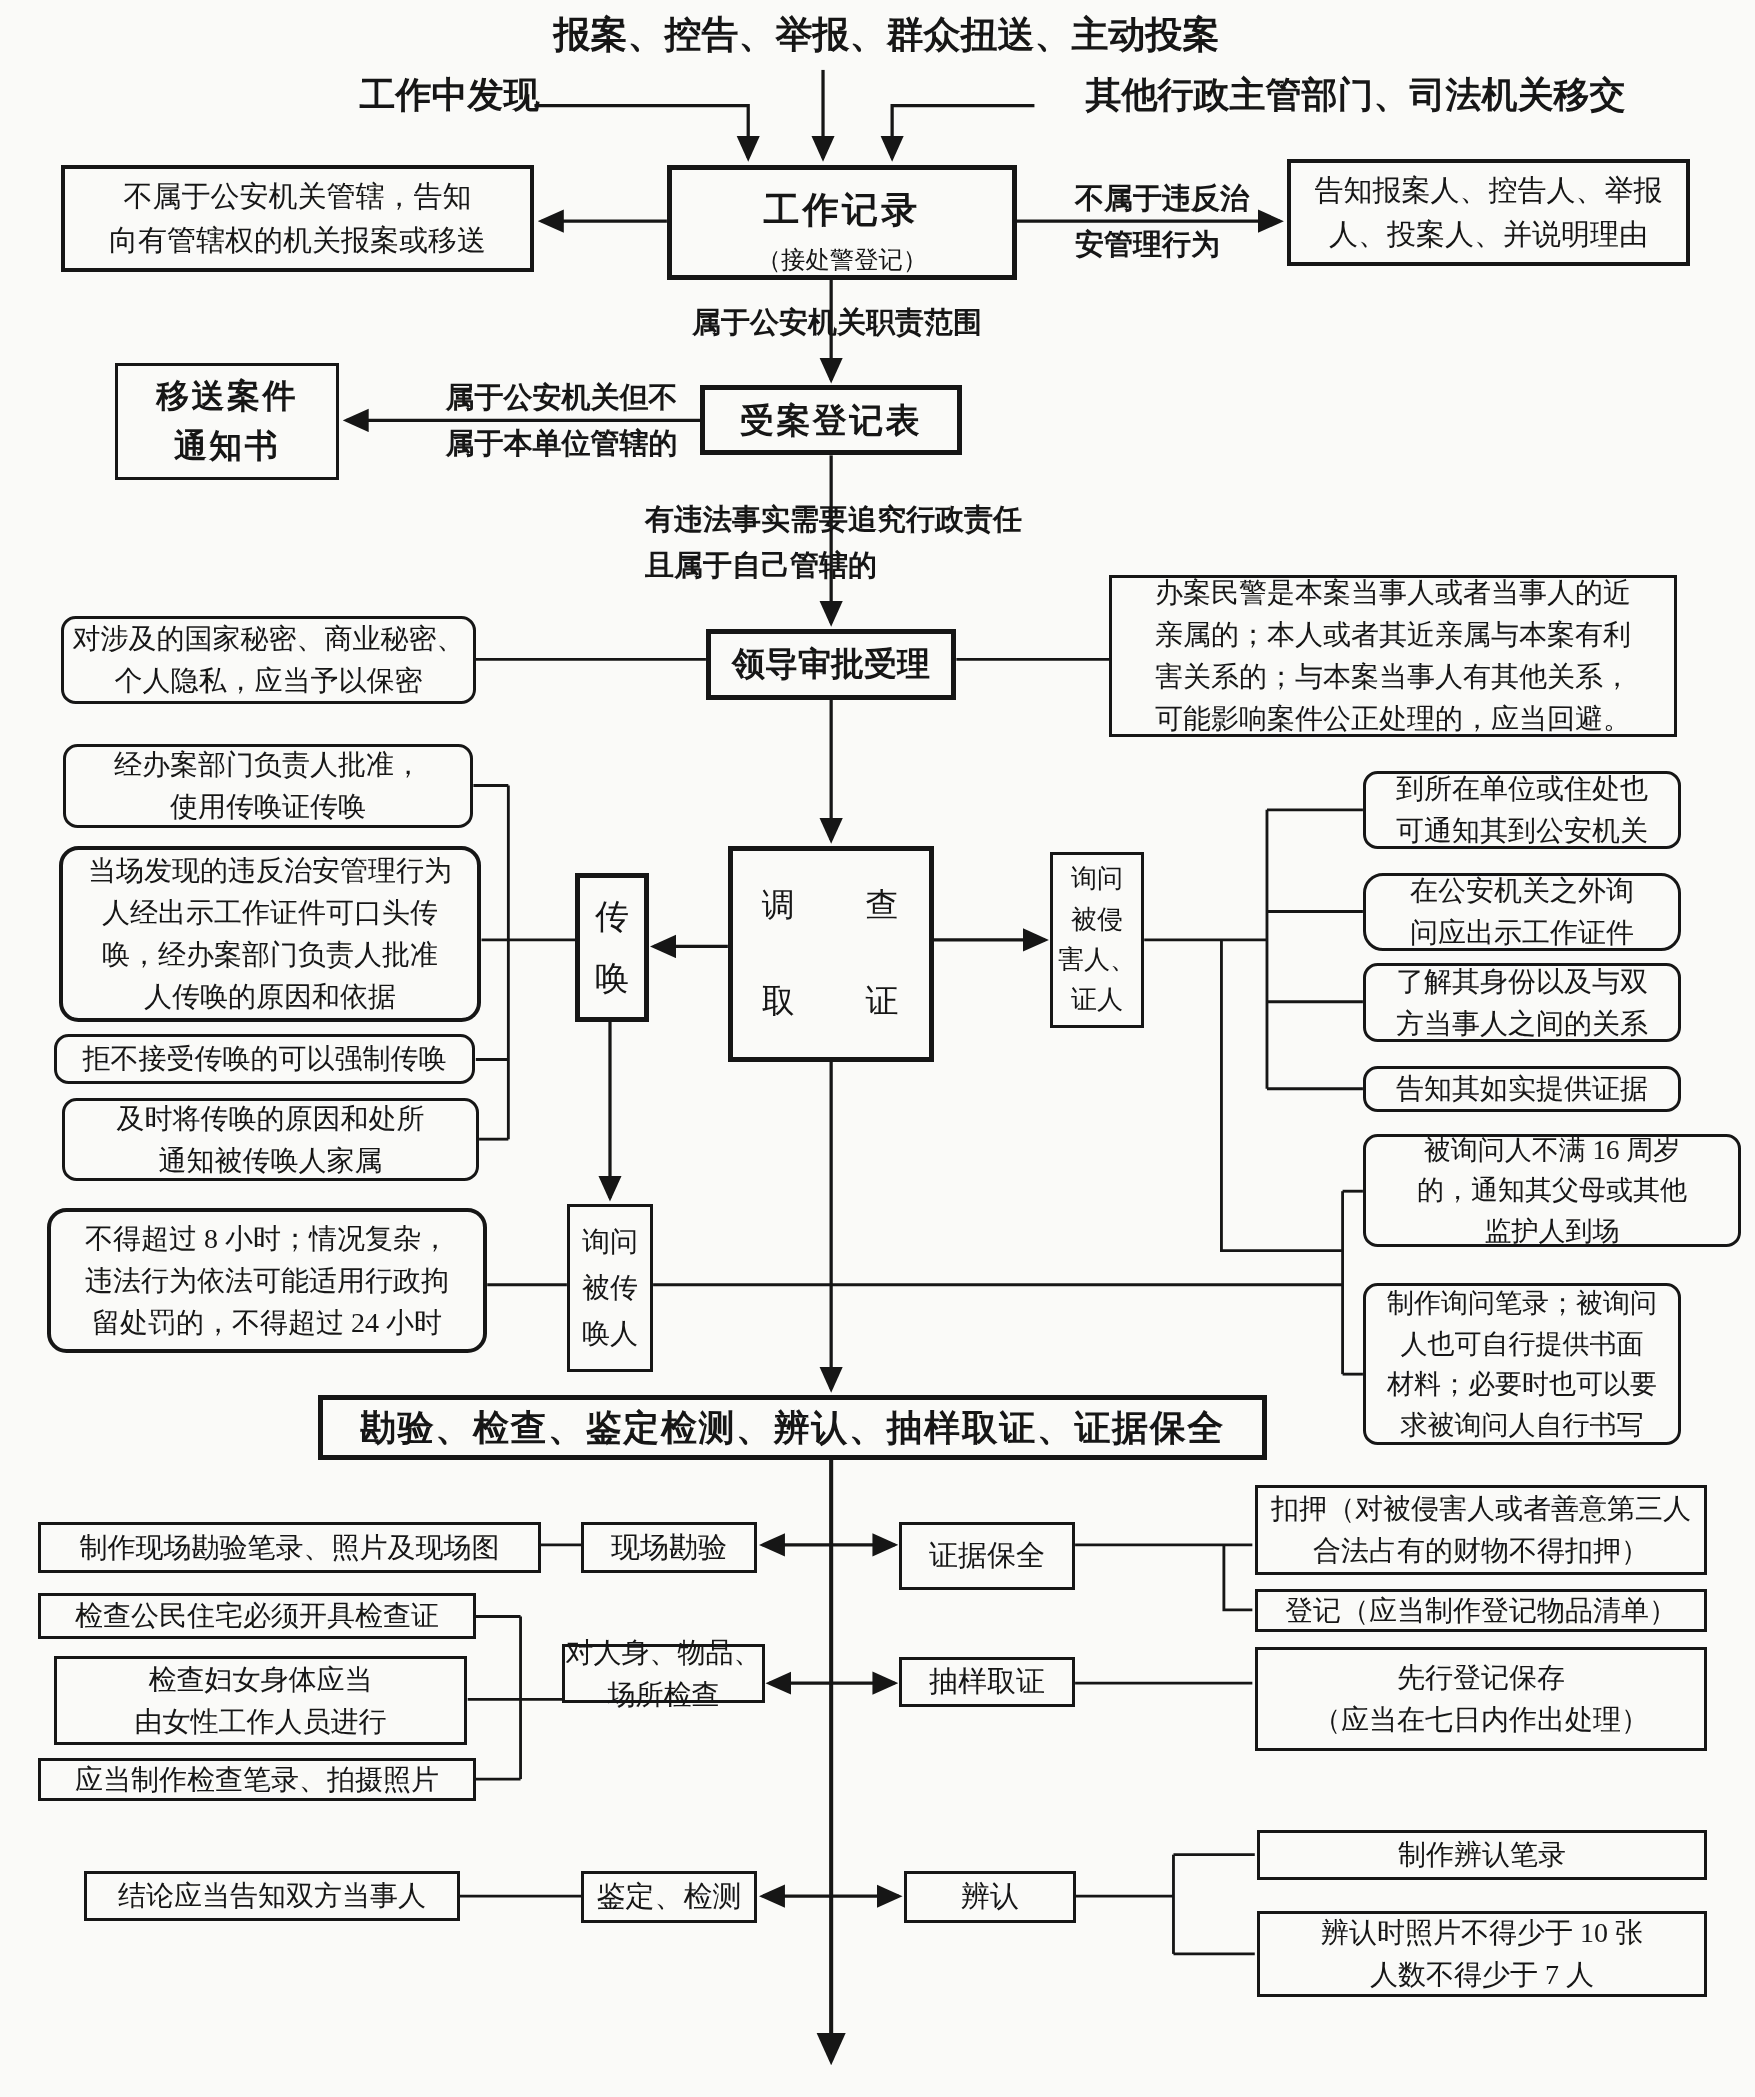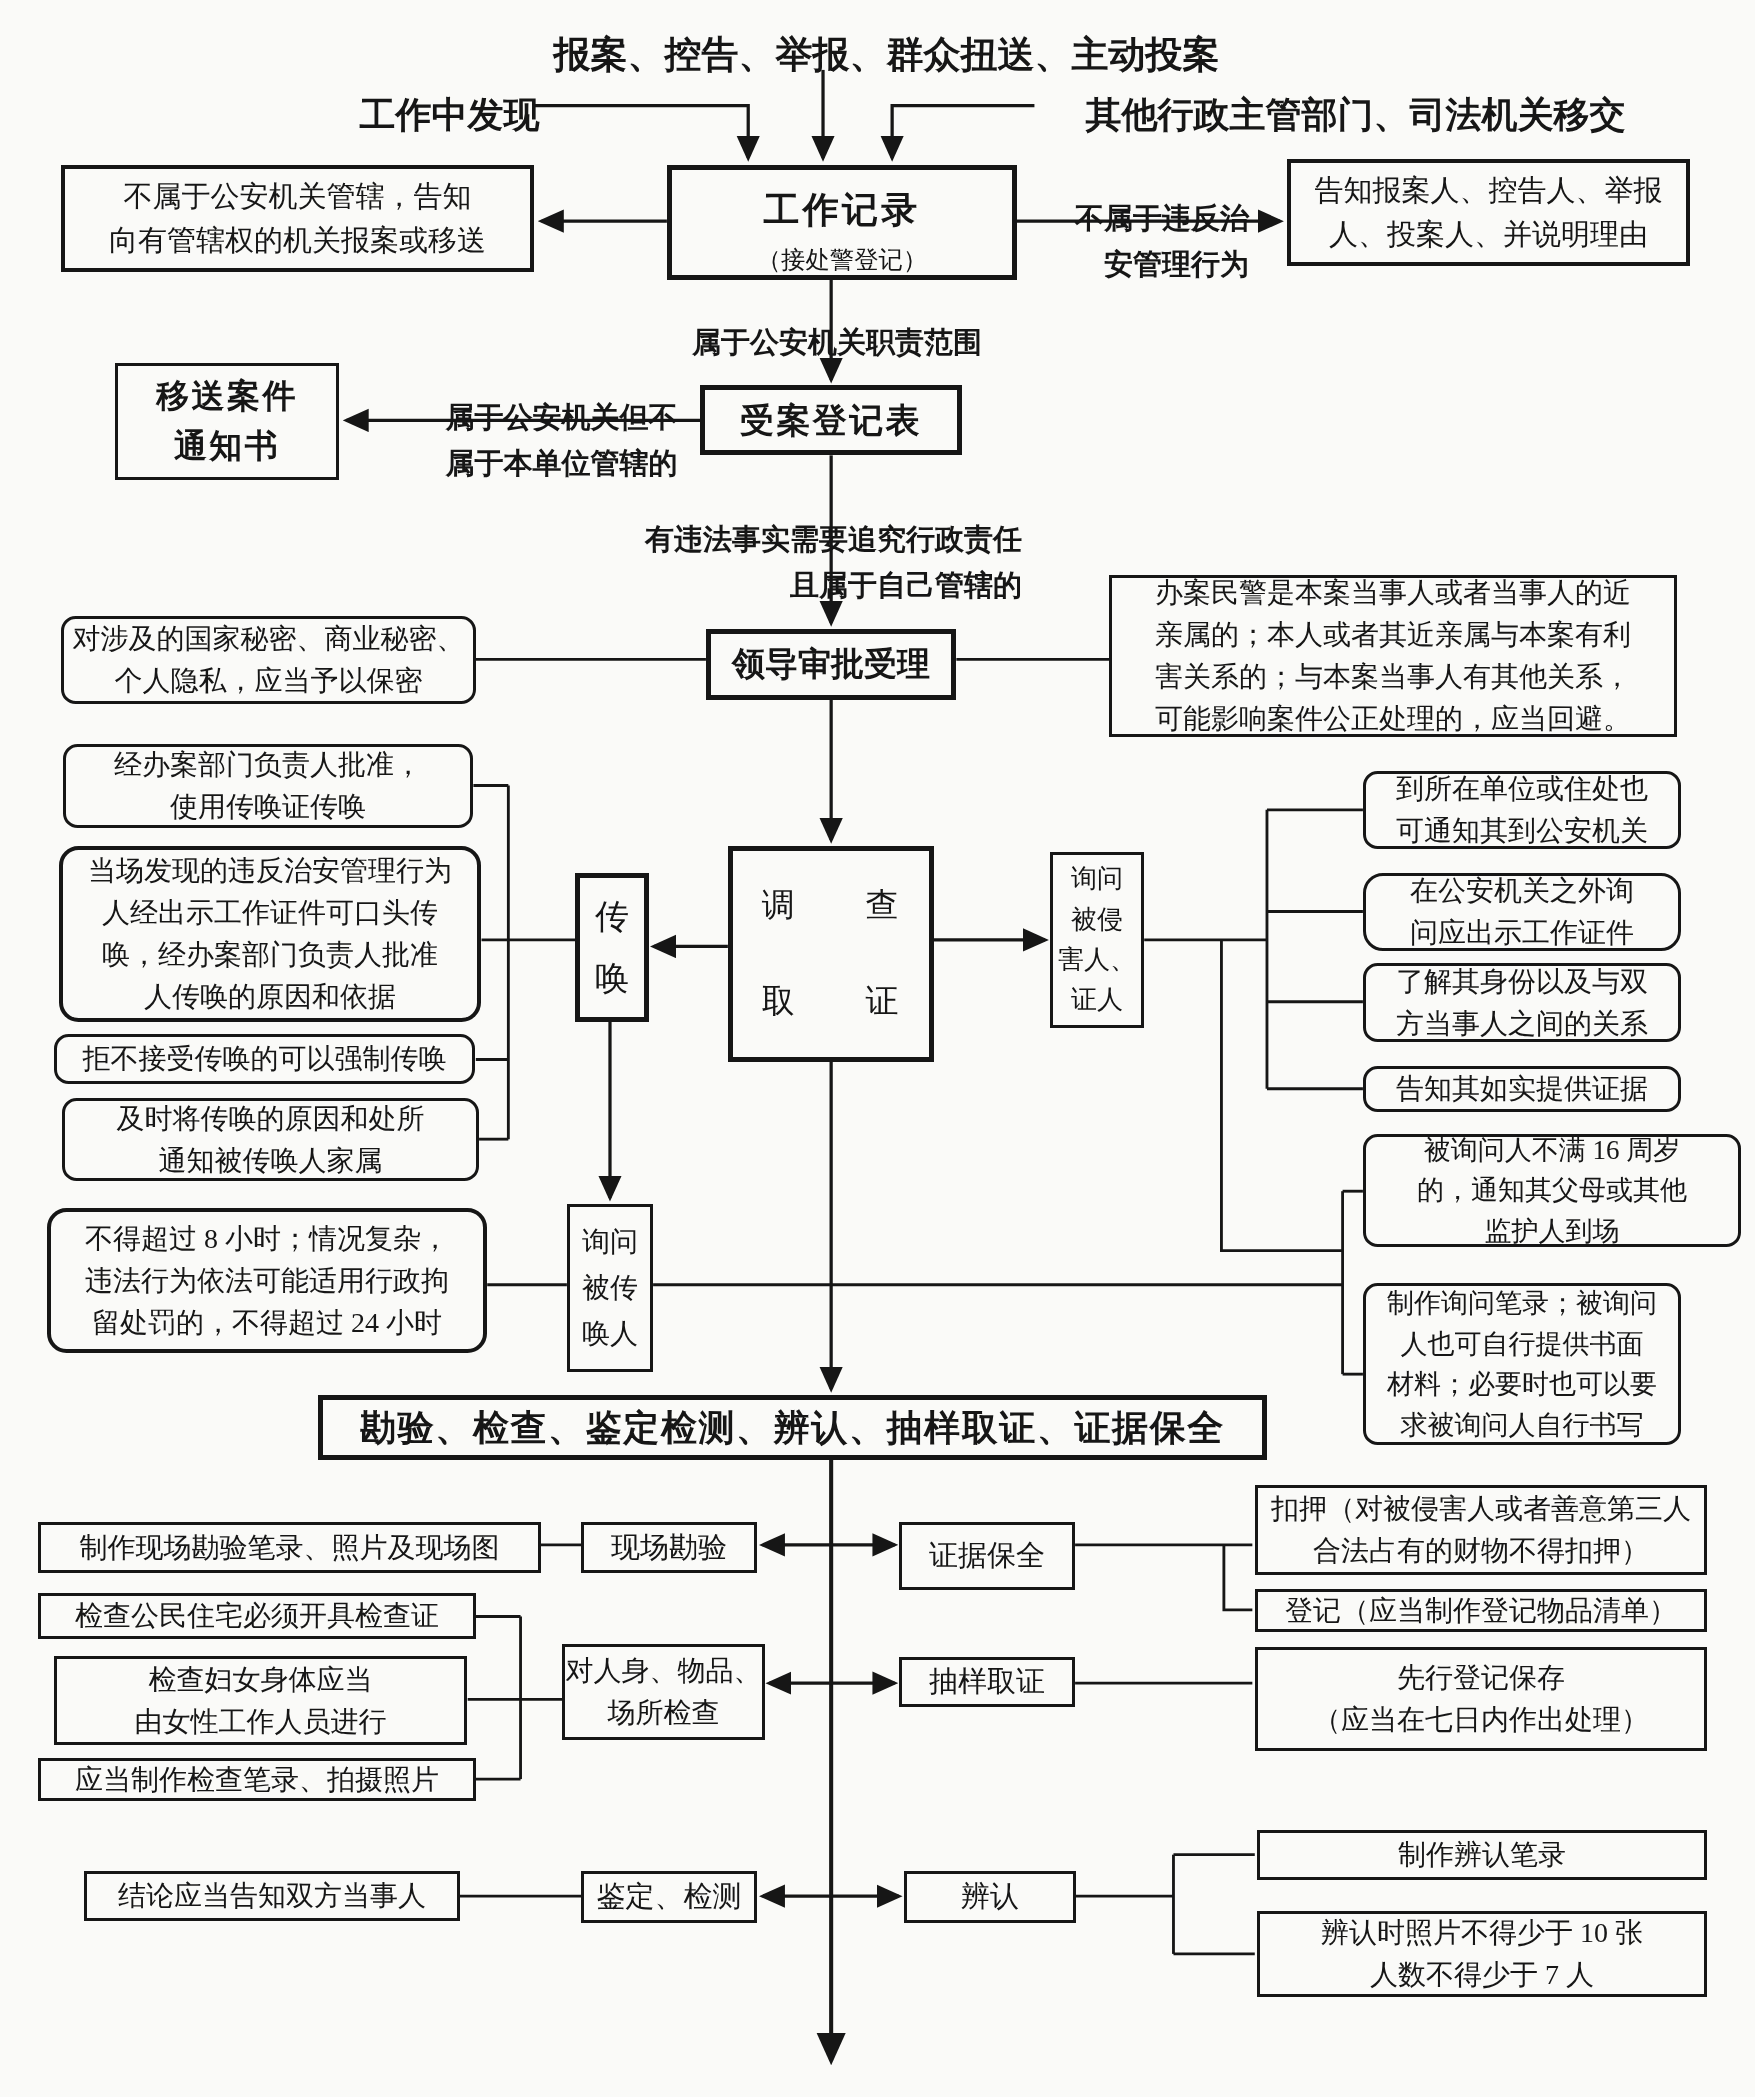--- a/index.html
+++ b/index.html
@@ -14,21 +14,21 @@
   #arr path{fill:var(--ink);}
   .box{position:absolute;z-index:2;box-sizing:border-box;background:var(--paper);
        border:3.3px solid var(--ink);display:flex;flex-direction:column;align-items:center;justify-content:center;
        text-align:center;white-space:pre-line;line-height:1.5;}
   .thick{border-width:5.7px;}
   .b5{border-width:4.1px;}
   .rounded{border-radius:14.6px;}
   .r22{border-radius:19.5px;}
   .bold{font-weight:700;}
   .label{position:absolute;z-index:3;display:flex;align-items:center;justify-content:center;
-         text-align:right;white-space:pre-line;font-weight:600;line-height:1.6;background:transparent;margin-top:20px;}
+         text-align:left;white-space:pre-line;font-weight:600;line-height:1.6;background:transparent;}
   .subtext{font-size:24.4px;margin-top:4.9px;}
   .title-lg{font-size:36px;font-weight:700;letter-spacing:3.3px;margin-top:16px;}
   .inv{line-height:2.9;letter-spacing:1.6px;}
 </style>
 </head>
 <body>
 
 <div id="canvas">
 
   <svg class="wires" width="1755" height="2097" viewBox="0 0 2158 2579">
@@ -200,21 +200,21 @@
   <div class="box" style="left:581px;top:1522px;width:176px;height:51px;font-size:29px;">现场勘验</div>
   <div class="box" style="left:899px;top:1522px;width:176px;height:68px;font-size:29px;">证据保全</div>
   <div class="box" style="left:1255px;top:1485px;width:452px;height:90px;font-size:28px;">扣押（对被侵害人或者善意第三人
 合法占有的财物不得扣押）</div>
   <div class="box" style="left:1255px;top:1589px;width:452px;height:43px;font-size:28px;">登记（应当制作登记物品清单）</div>
 
   <div class="box" style="left:38px;top:1593px;width:438px;height:46px;font-size:28px;">检查公民住宅必须开具检查证</div>
   <div class="box" style="left:54px;top:1656px;width:413px;height:89px;font-size:28px;">检查妇女身体应当
 由女性工作人员进行</div>
   <div class="box" style="left:38px;top:1758px;width:438px;height:43px;font-size:28px;">应当制作检查笔录、拍摄照片</div>
-  <div class="box" style="left:562px;top:1644px;width:203px;height:96px;font-size:28px;">对人身、物品、
+  <div class="box" style="left:562px;top:1644px;width:203px;height:59px;font-size:28px;">对人身、物品、
 场所检查</div>
   <div class="box" style="left:899px;top:1657px;width:176px;height:50px;font-size:29px;">抽样取证</div>
   <div class="box" style="left:1255px;top:1647px;width:452px;height:104px;font-size:28px;">先行登记保存
 （应当在七日内作出处理）</div>
 
   <div class="box" style="left:84px;top:1871px;width:376px;height:50px;font-size:28px;">结论应当告知双方当事人</div>
   <div class="box" style="left:581px;top:1871px;width:176px;height:52px;font-size:29px;">鉴定、检测</div>
   <div class="box" style="left:904px;top:1871px;width:172px;height:52px;font-size:29px;">辨认</div>
   <div class="box" style="left:1257px;top:1830px;width:450px;height:50px;font-size:28px;">制作辨认笔录</div>
   <div class="box" style="left:1257px;top:1911px;width:450px;height:86px;font-size:28px;">辨认时照片不得少于 10 张

